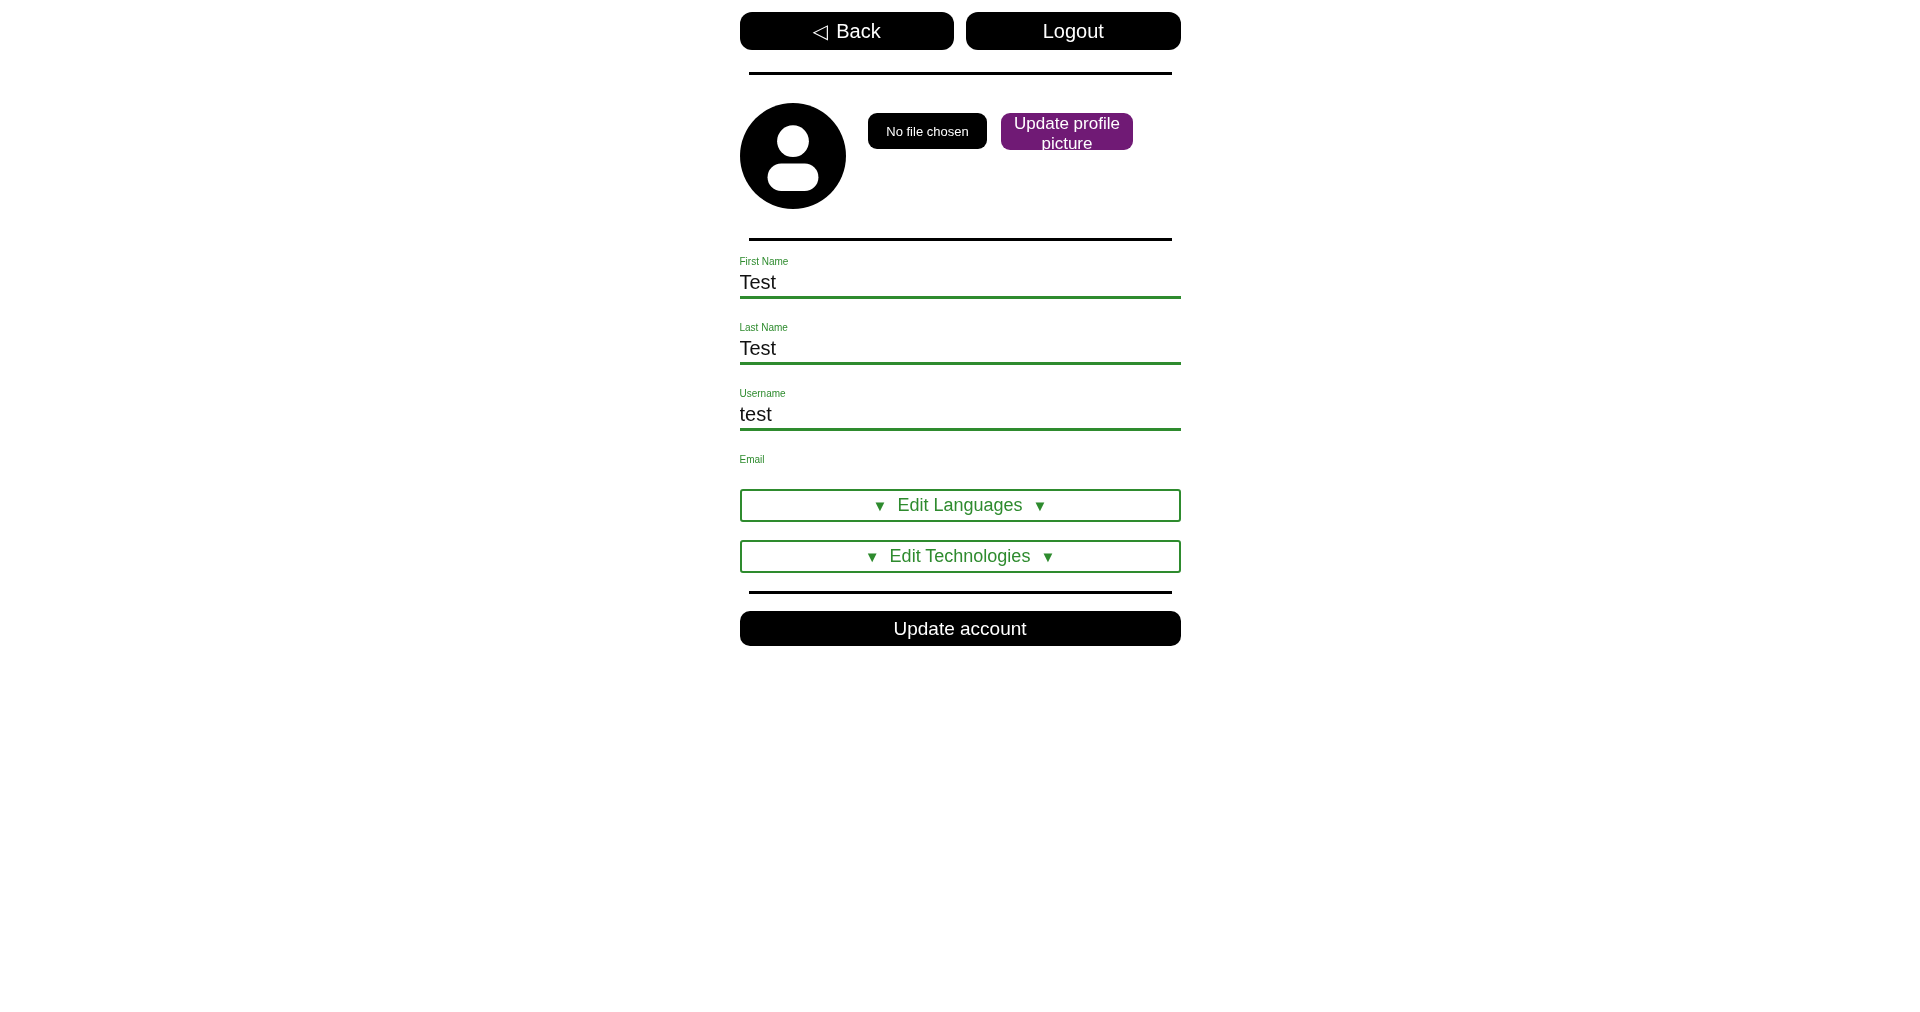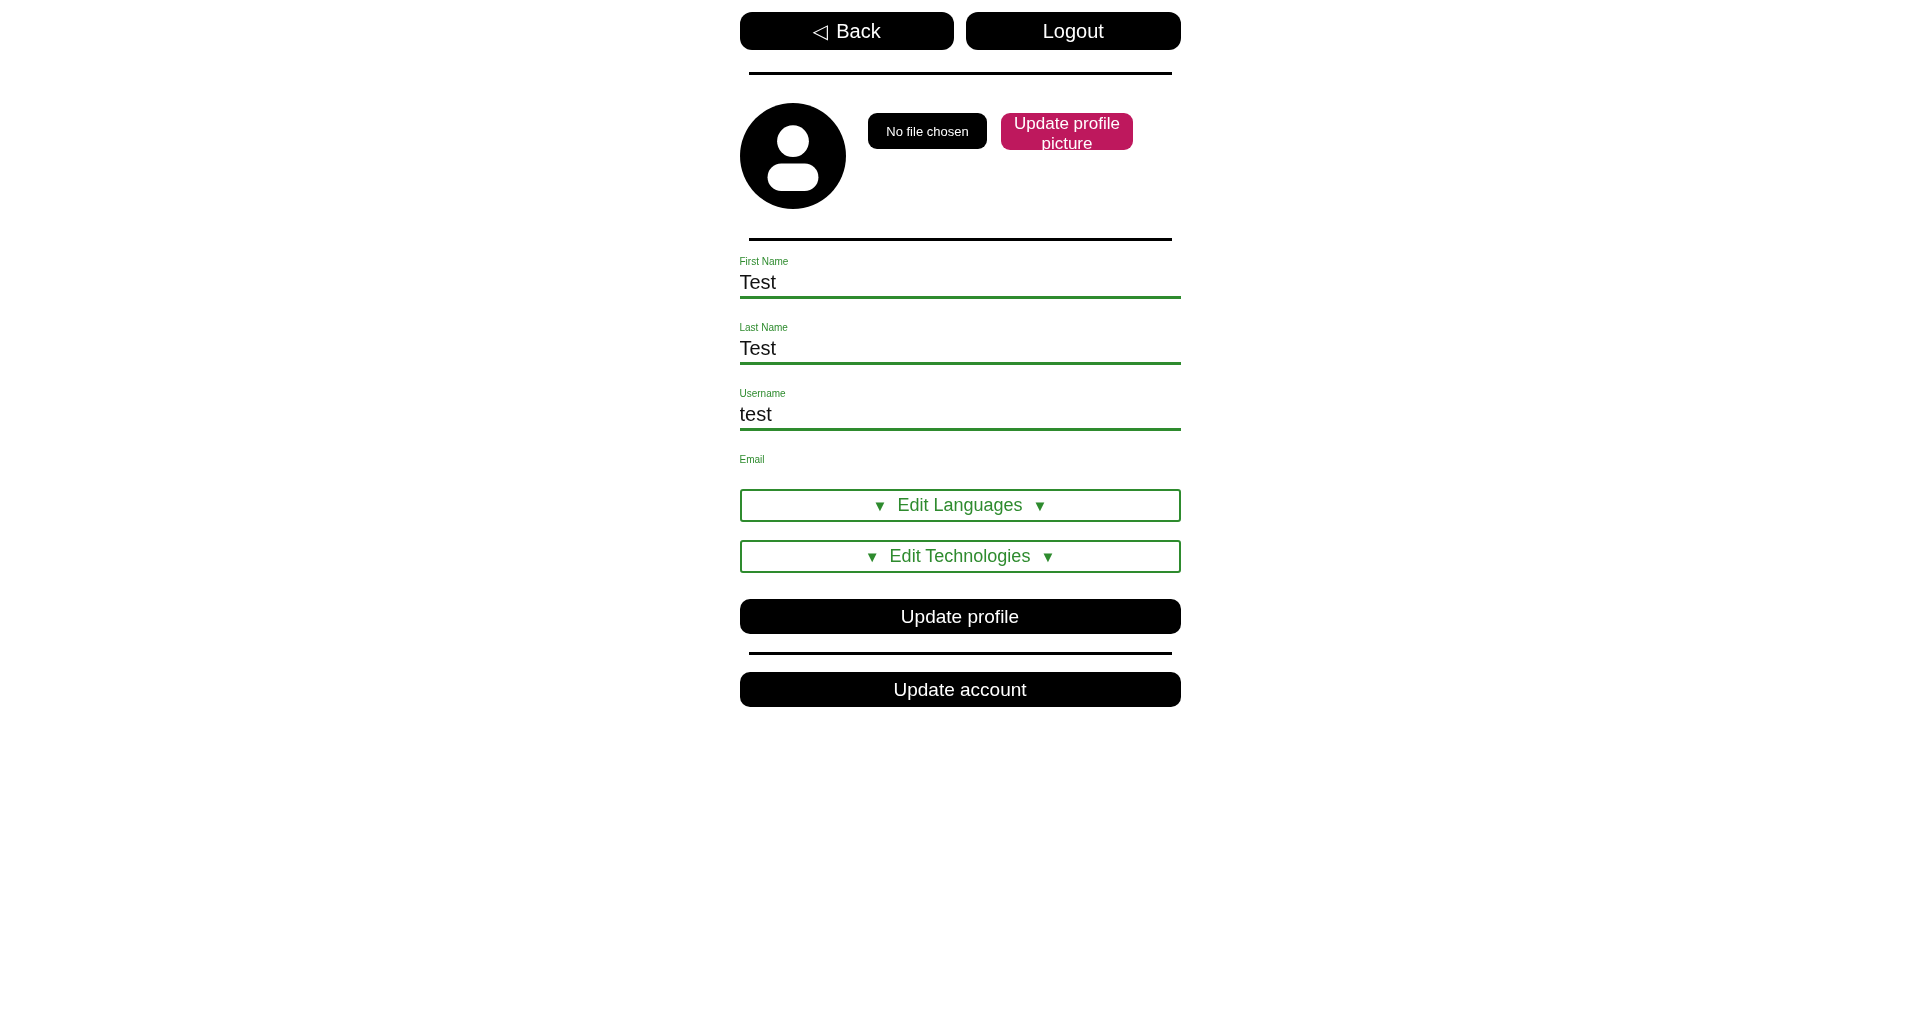--- a/index.html
+++ b/index.html
@@ -70,21 +70,21 @@
   .btn-file {
     background: #000;
     color: #fff;
     border: none;
     border-radius: 9px;
     width: 265px;
     height: 36px;
     font-size: 13px;
   }
   .btn-upd-pic {
-    background: #be185d;
+    background: #701a75;
     color: #fff;
     border: none;
     border-radius: 9px;
     width: 291px;
     height: 37px;
     font-size: 17px;
   }
   .divider-2 { margin-top: 29px; }
   
   .form-area { margin-top: 13px; }
@@ -227,23 +227,20 @@
         <span>Edit Languages</span>
         <span class="arrow-icon">▼</span>
       </button>
 
       <button class="btn btn-outline-green btn-techs">
         <span class="arrow-icon">▼</span>
         <span>Edit Technologies</span>
         <span class="arrow-icon">▼</span>
       </button>
 
-      <button class="btn btn-update-profile">
-        <span>Update profile</span>
-      </button>
 
     </div>
 
     <hr class="divider divider-3">
 
     <button class="btn btn-delete">
       <span>Update account</span>
     </button>
 
   </div>

